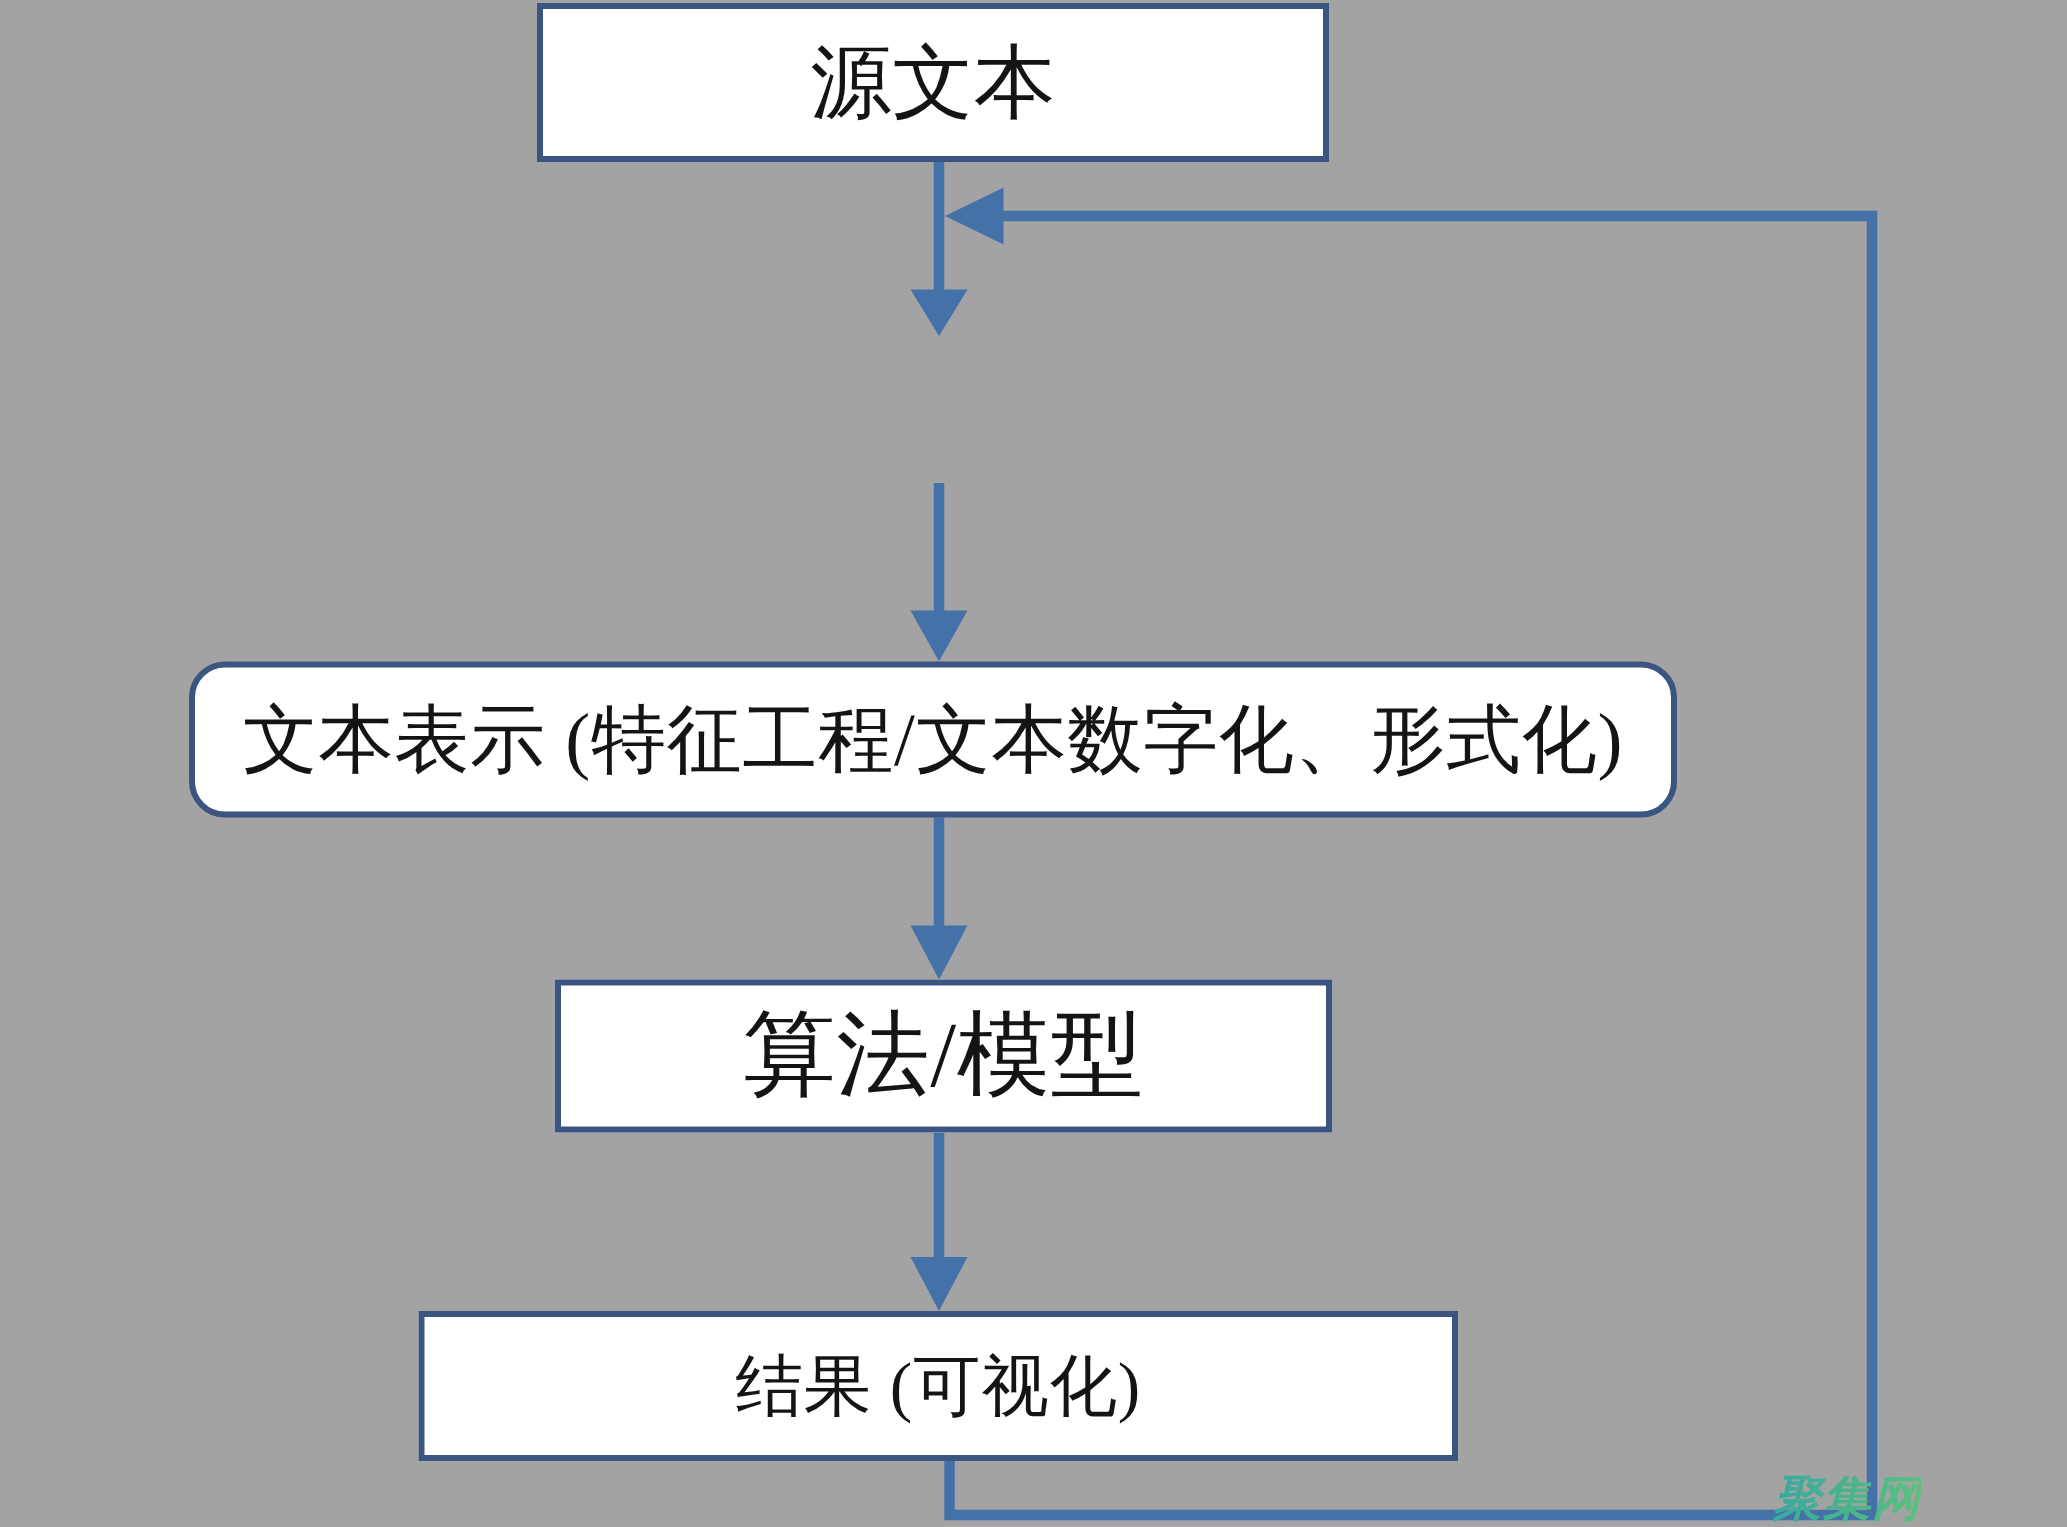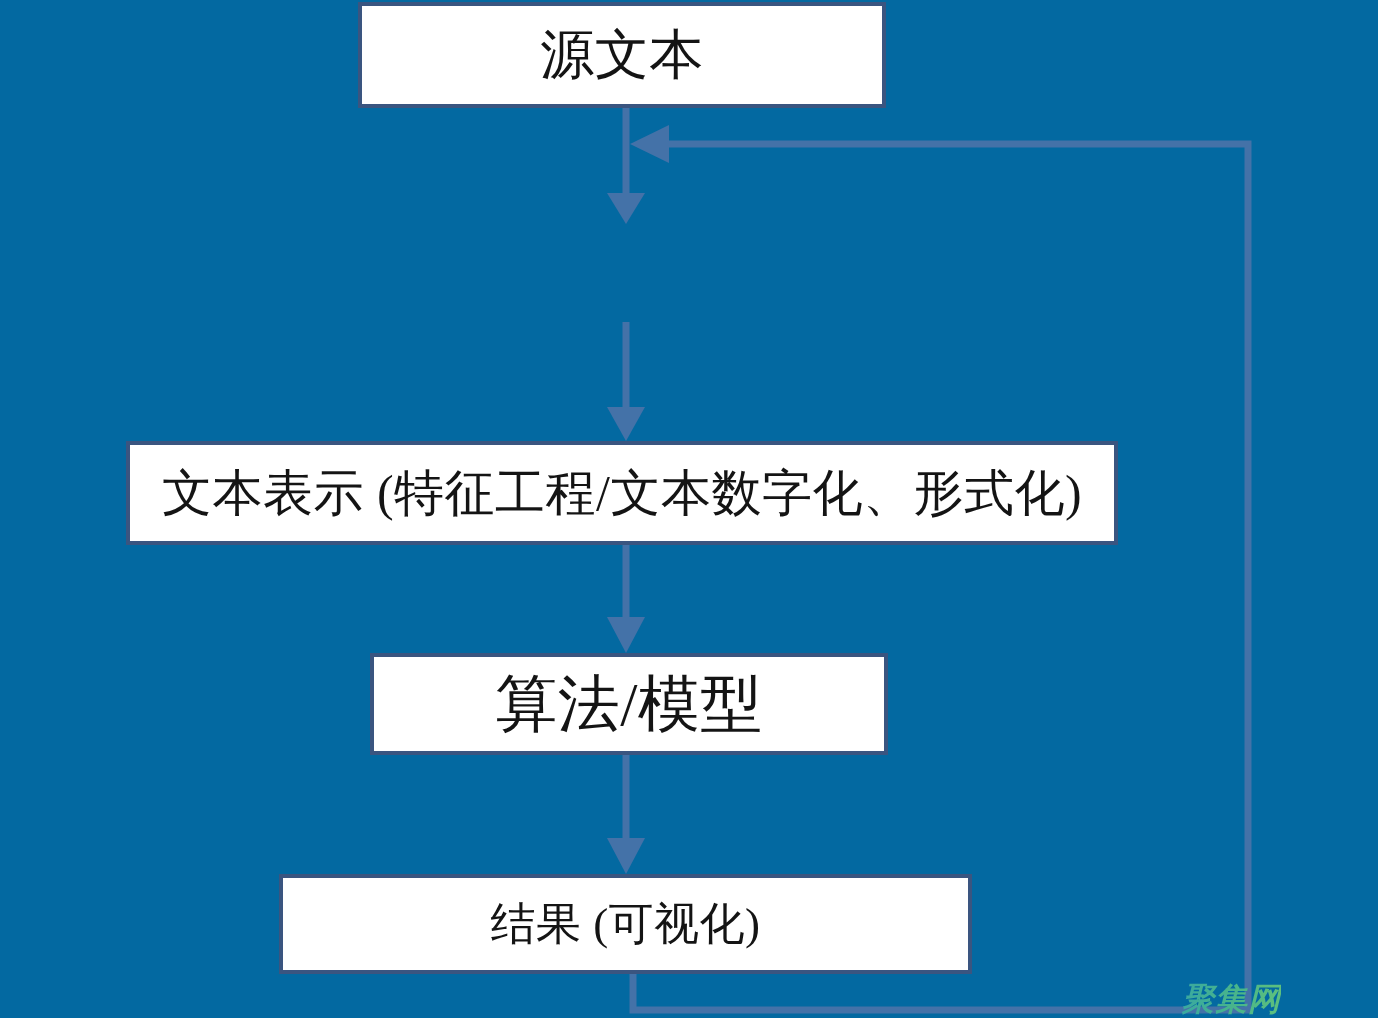--- a/index.html
+++ b/index.html
@@ -7,21 +7,21 @@
     padding: 0;
     background: #ffffff;
   }
   body {
     font-family: "Liberation Serif", "DejaVu Serif", serif;
   }
   #canvas {
     position: relative;
     width: 1378px;
     height: 1018px;
-    background: #0369a1;
+    background: #a3a3a3;
     overflow: hidden;
   }
   .node {
     position: absolute;
     box-sizing: border-box;
     border: 4px solid #3a5580;
     background: #ffffff;
     display: flex;
     align-items: center;
     justify-content: center;
@@ -31,21 +31,21 @@
     white-space: nowrap;
   }
   .node-label {
     display: block;
     font-family: "Liberation Serif", "DejaVu Serif", serif;
     letter-spacing: 0.5px;
   }
   
   #node-source-text   { left: 358px; top: 2px;   width: 528px; height: 106px; }
   #node-preprocess    { left: 363px; top: 224px; width: 523px; height: 98px; }
-  #node-representation{ left: 126px; top: 441px; width: 992px; height: 104px; }
+  #node-representation{ left: 126px; top: 441px; width: 992px; height: 104px; border-radius: 24px; }
   #node-algorithm     { left: 370px; top: 653px; width: 518px; height: 102px; }
   #node-result        { left: 279px; top: 874px; width: 693px; height: 100px; }
 
   #node-source-text    .node-label { font-size: 54px; }
   #node-preprocess     .node-label { font-size: 52px; }
   #node-representation .node-label { font-size: 50px; }
   #node-algorithm      .node-label { font-size: 62px; }
   #node-result         .node-label { font-size: 45px; }
 
   

